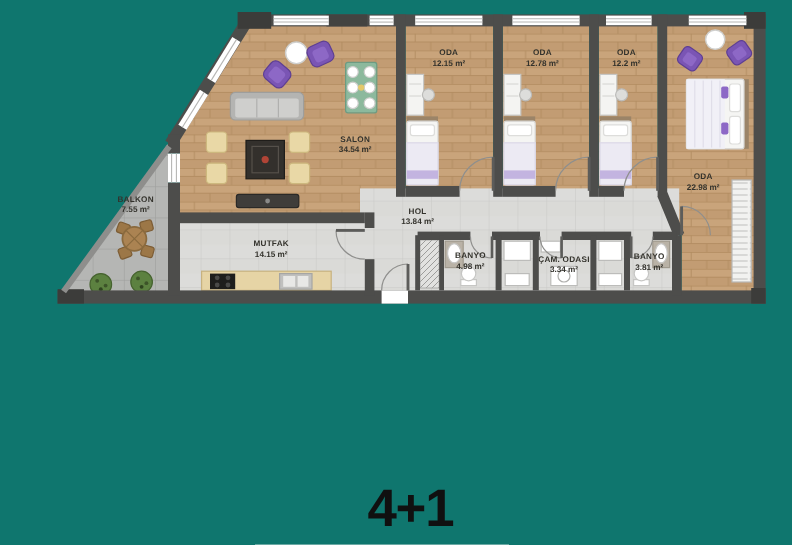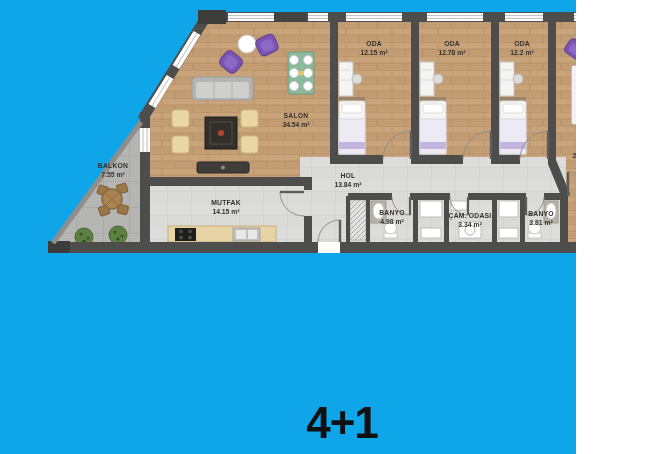--- a/index.html
+++ b/index.html
@@ -1,16 +1,16 @@
 <!DOCTYPE html>
 <html><head>
 <meta charset="utf-8">
 <style>
   html,body{margin:0;padding:0;background:#ffffff;}
-  .stage{position:relative;width:576px;height:454px;background:#0ea5e9;overflow:hidden;
+  .stage{position:relative;width:660px;height:454px;background:#0f766e;overflow:hidden;
          font-family:"Liberation Sans", sans-serif;}
   svg{display:block;}
   text.roomname{font-family:"Liberation Sans", sans-serif;font-weight:bold;font-size:6.8px;
                 fill:#33322c;text-anchor:middle;letter-spacing:.2px;}
   text.roomarea{font-family:"Liberation Sans", sans-serif;font-weight:bold;font-size:6.8px;
                 fill:#33322c;text-anchor:middle;}
   text.plantitle{font-family:"Liberation Sans", sans-serif;font-weight:bold;font-size:44px;
                  fill:#101010;text-anchor:middle;letter-spacing:-1px;}
 </style>
 </head>

